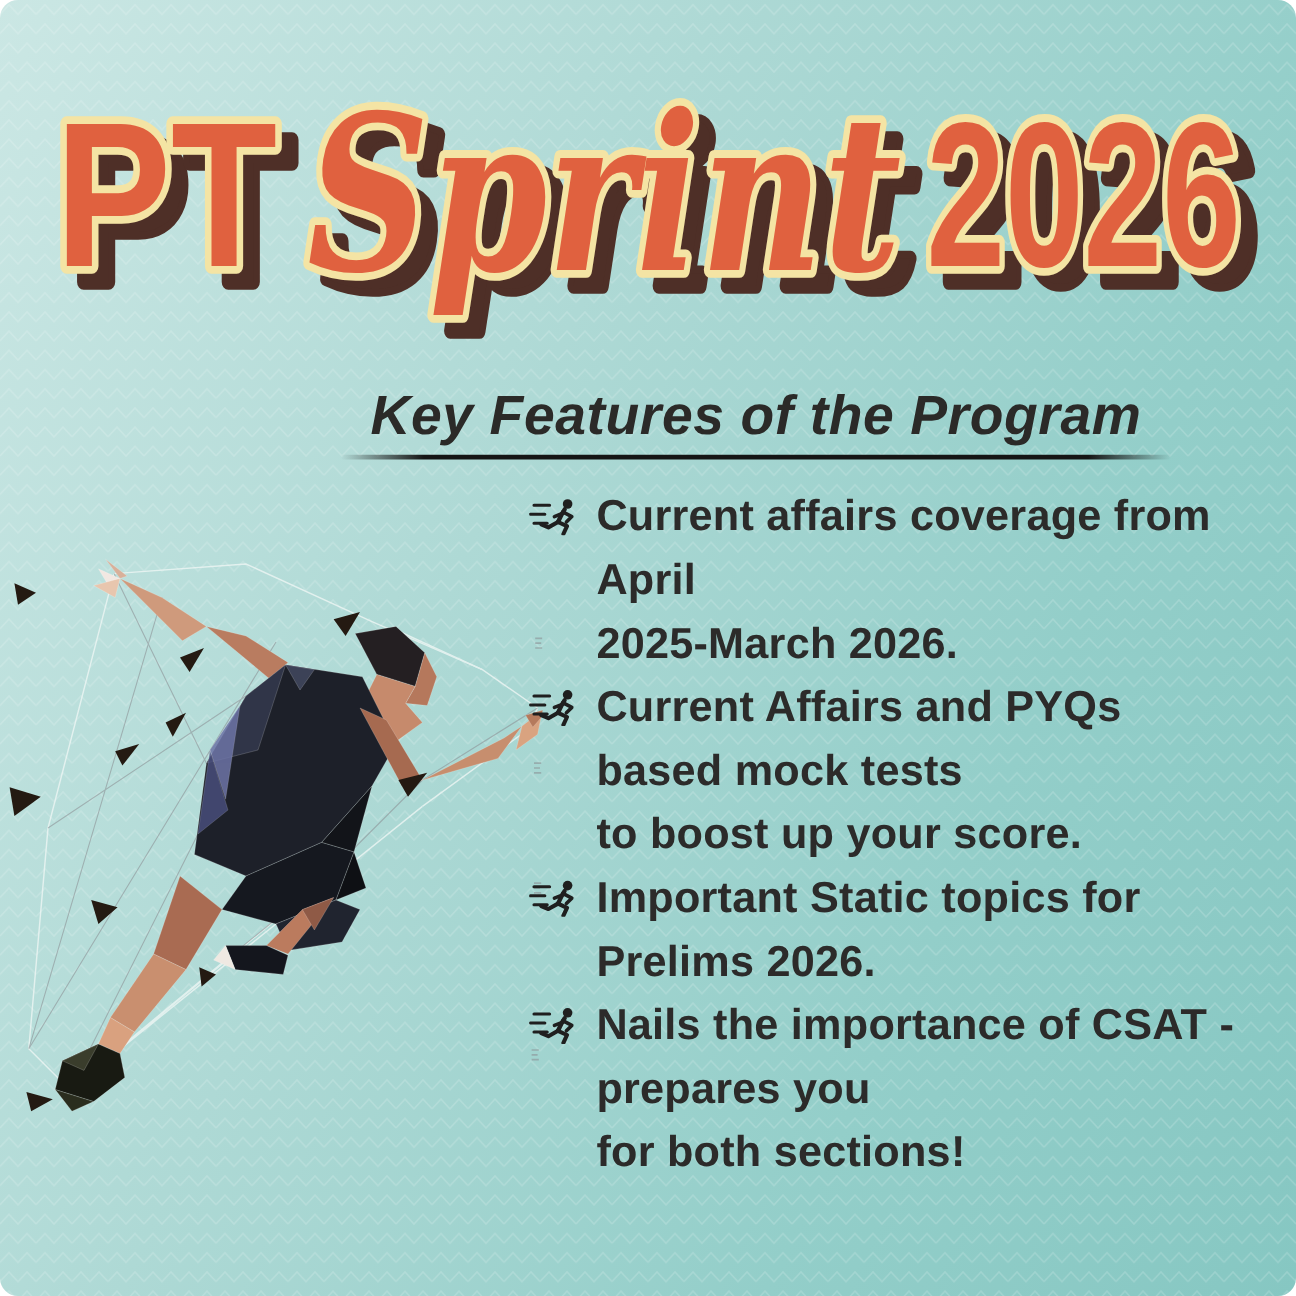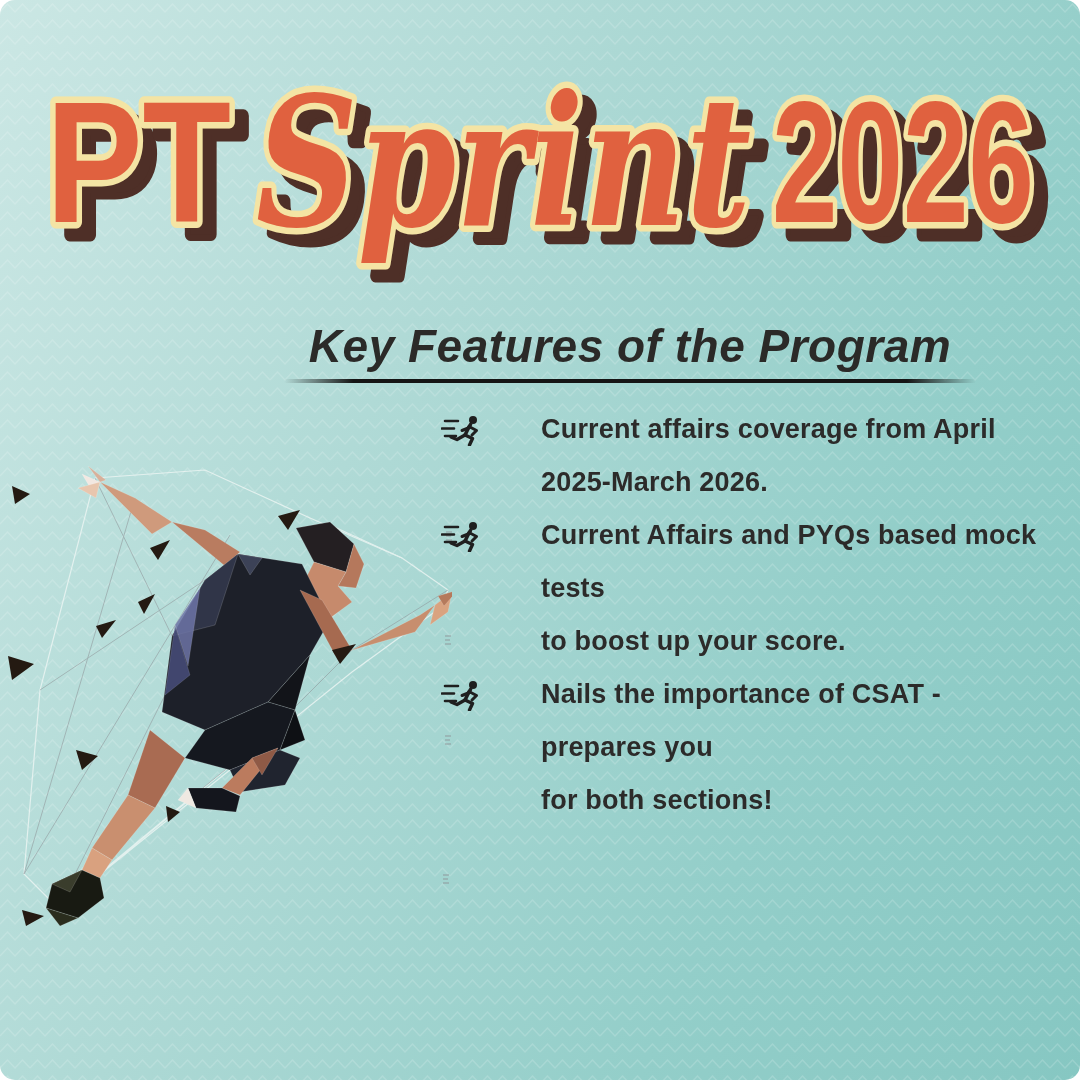--- a/index.html
+++ b/index.html
@@ -12,21 +12,21 @@
   .t-script{font-family:"DejaVu Serif",serif;font-style:italic;font-weight:700;font-size:180px;}
   .t-shadow text{fill:#4e2f27;stroke:#4e2f27;stroke-width:13;paint-order:stroke;stroke-linejoin:round;}
   .t-front text{fill:#e0613f;stroke:#f4e4a4;stroke-width:13;paint-order:stroke;stroke-linejoin:round;}
   .heading-wrap{position:absolute;top:321px;left:150px;width:960px;text-align:center;}
   .heading{font-style:italic;font-weight:700;font-size:46px;line-height:50px;color:#2b2a28;letter-spacing:.5px;}
   .heading-rule{margin:8px auto 0;width:692px;height:4px;border-radius:2px;
     background:linear-gradient(90deg,rgba(20,20,20,0) 0%,#151515 10%,#151515 90%,rgba(20,20,20,0) 100%);}
   .features{position:absolute;left:441px;top:403px;width:604px;list-style:none;margin:0;padding:0;}
   .features li{display:flex;align-items:flex-start;}
   .bullet-icon{flex:0 0 46px;margin-top:11px;margin-right:10px;}
-  .f-text{flex:1;font-weight:700;font-size:27px;line-height:53px;color:#2c2b2a;letter-spacing:.2px;white-space:pre-line;margin-left:44px;}
+  .f-text{flex:1;font-weight:700;font-size:36px;line-height:53px;color:#2c2b2a;letter-spacing:.2px;white-space:pre-line;}
   .runner-svg{position:absolute;left:0;top:440px;}
 </style>
 </head>
 <body>
 
 <div class="poster">
 
   <svg class="chevrons" width="1080" height="1080">
     <defs>
       <pattern id="chev" width="30" height="16" patternUnits="userSpaceOnUse">
@@ -170,19 +170,35 @@
               <path d="M4,7 H17 M1,14.5 H13 M4,22 H15" stroke-width="2.6"></path>
               <circle cx="32" cy="6" r="4" fill="#1f1f1f" stroke="none"></circle>
               <path d="M29.5,10.5 C27,14 26,17 24,21" stroke-width="3.6"></path>
               <path d="M28,12.5 L35.5,16.5 L31,21" stroke-width="3"></path>
               <path d="M28.5,13.5 L21,16.5" stroke-width="3"></path>
               <path d="M24,21 L31.5,24.5 L28.5,31" stroke-width="3.4"></path>
               <path d="M24,21 L16,25.5 L10,23" stroke-width="3.4"></path>
             </g>
           </svg>
       </span>
+      <span class="f-text">Important Static topics for Prelims 2026.</span>
+    </li>
+    <li>
+      <span class="bullet-icon">
+        <svg width="46" height="32" viewBox="0 0 46 32">
+            <g stroke="#1f1f1f" fill="none" stroke-linecap="round" stroke-linejoin="round">
+              <path d="M4,7 H17 M1,14.5 H13 M4,22 H15" stroke-width="2.6"></path>
+              <circle cx="32" cy="6" r="4" fill="#1f1f1f" stroke="none"></circle>
+              <path d="M29.5,10.5 C27,14 26,17 24,21" stroke-width="3.6"></path>
+              <path d="M28,12.5 L35.5,16.5 L31,21" stroke-width="3"></path>
+              <path d="M28.5,13.5 L21,16.5" stroke-width="3"></path>
+              <path d="M24,21 L31.5,24.5 L28.5,31" stroke-width="3.4"></path>
+              <path d="M24,21 L16,25.5 L10,23" stroke-width="3.4"></path>
+            </g>
+          </svg>
+      </span>
       <span class="f-text">Nails the importance of CSAT - prepares you
 for both sections!</span>
     </li>
 
   </ul>
 
 </div>
 
 </body></html>

